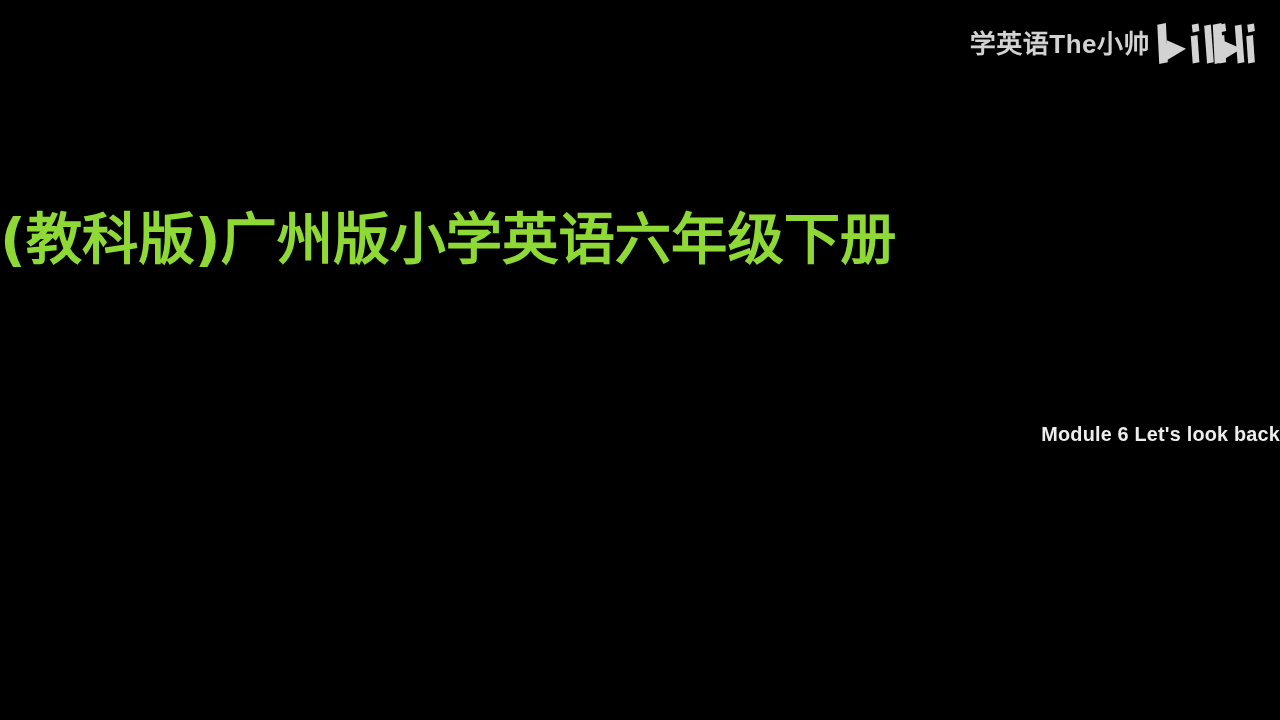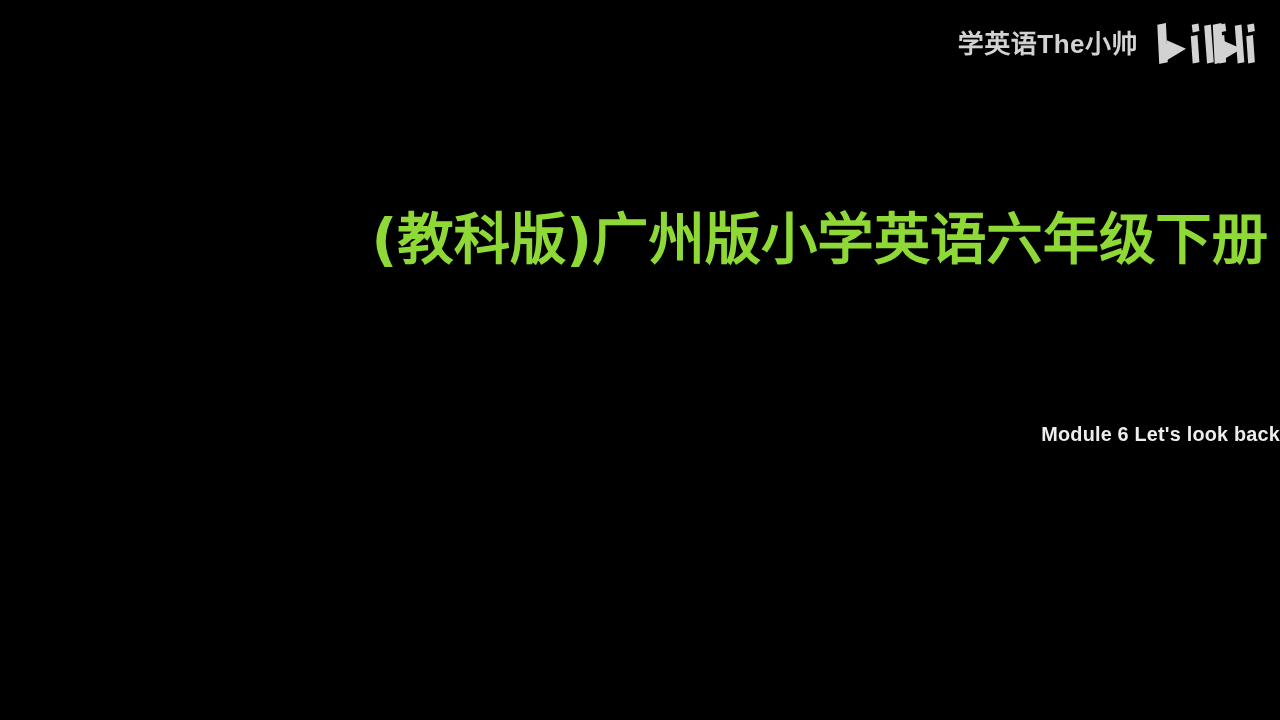--- a/index.html
+++ b/index.html
@@ -23,21 +23,21 @@
     background: #000000;
   }
 
   
   #watermark {
     position: absolute;
     top: 20px;
     right: 18px;
     display: flex;
     align-items: center;
-    gap: 16px;
+    gap: 4px;
     height: 48px;
   }
 
   #channel-name {
     font-family: "Liberation Sans", "DejaVu Sans", sans-serif;
     font-size: 26px;
     font-weight: 700;
     letter-spacing: 0.5px;
     color: #d2d2d2;
     line-height: 1;
@@ -47,31 +47,30 @@
   #bilibili-logo {
     display: block;
     height: 44px;
     width: 108px;
   }
 
   
   #main-title {
     position: absolute;
     left: 0;
-    right: 12px;
+    right: 0;
     top: 172px;
-    text-align: right;
+    text-align: left;
     font-family: "DejaVu Sans", "Liberation Sans", sans-serif;
     font-size: 70px;
     font-weight: 700;
     letter-spacing: 0px;
     line-height: 1.06;
     color: #8fd936;
     white-space: nowrap;
-    margin-left: 20px;
   }
 
   
   #subtitle {
     position: absolute;
     left: 0;
     right: 0;
     top: 408px;
     text-align: right;
     font-family: "Liberation Sans", "DejaVu Sans", sans-serif;

